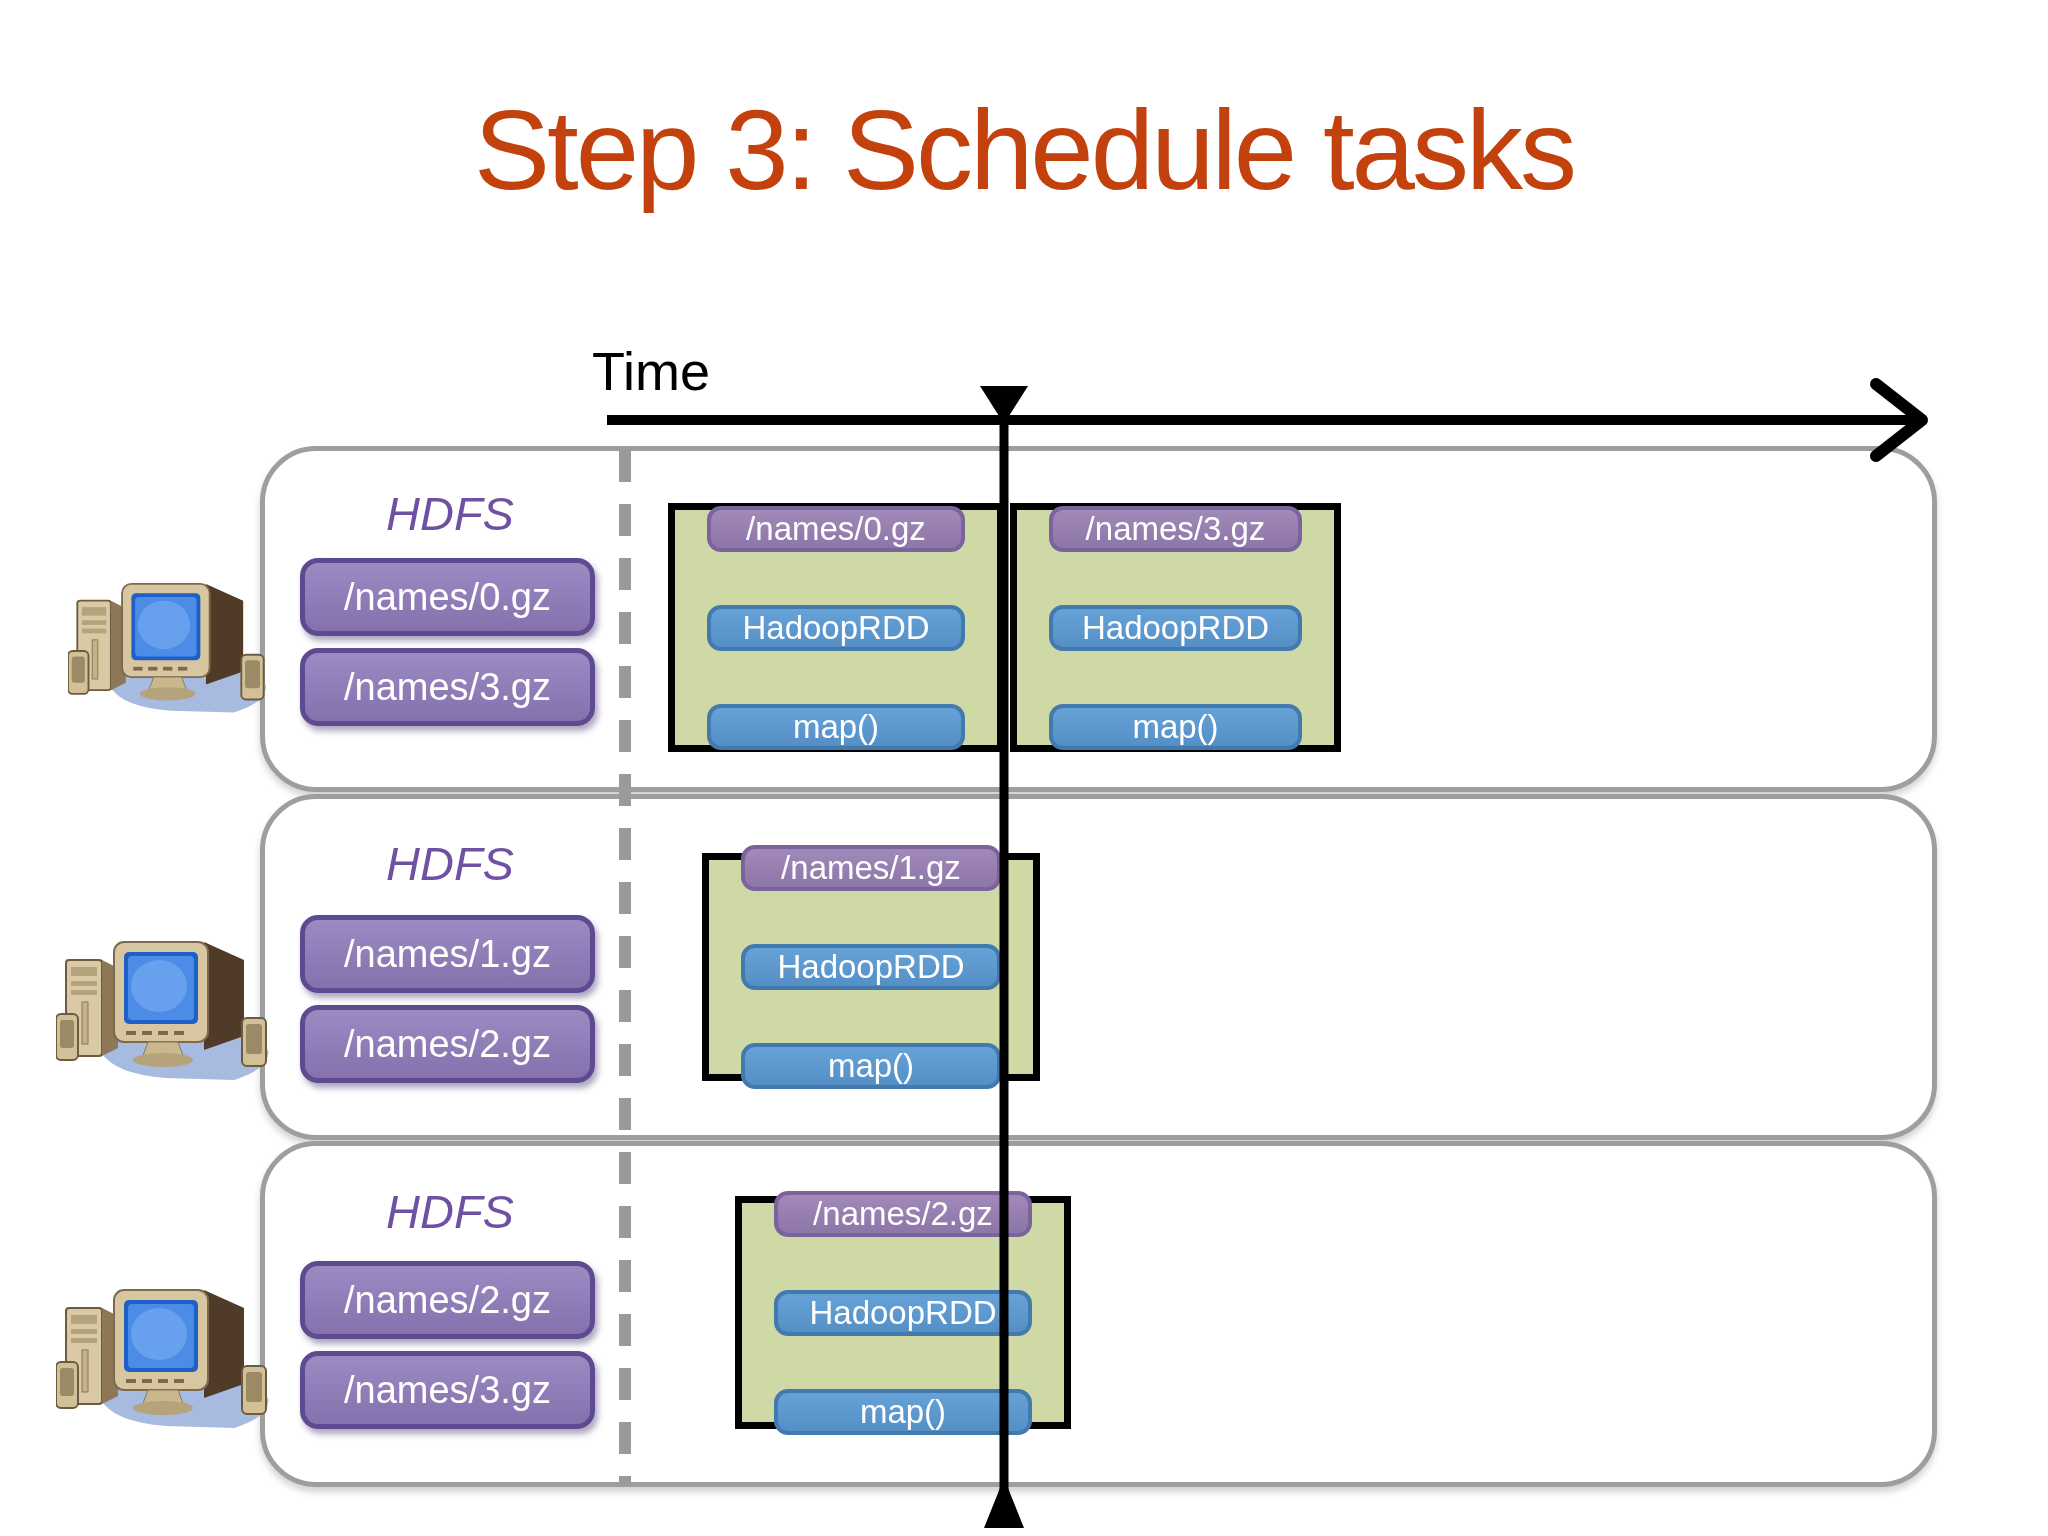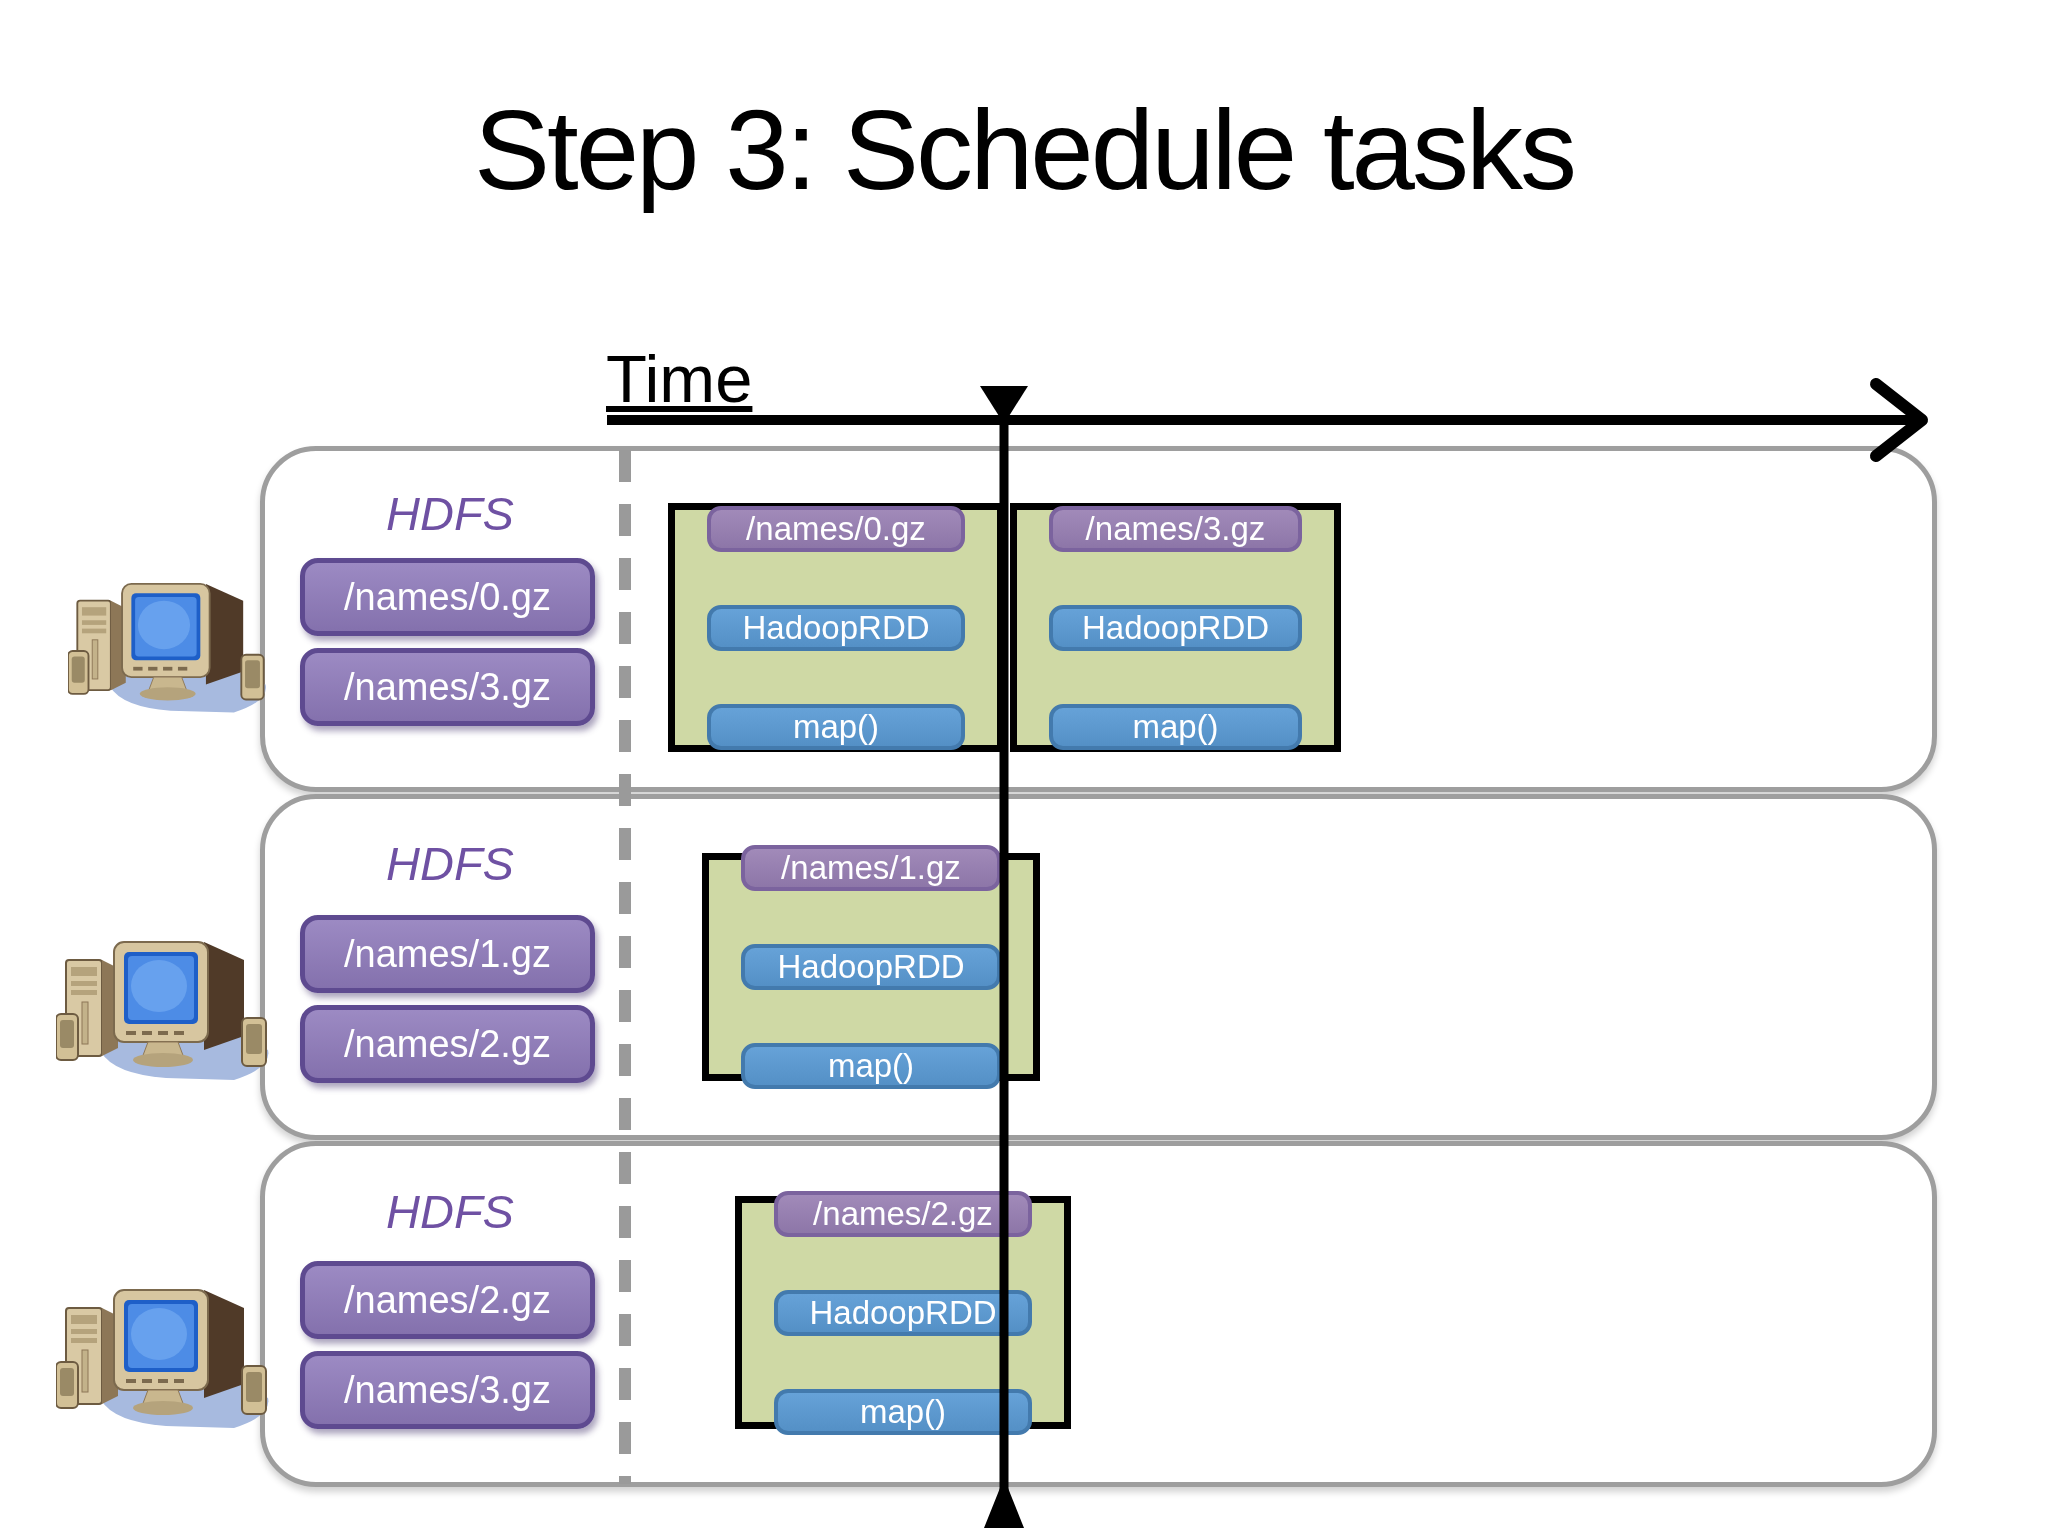--- a/index.html
+++ b/index.html
@@ -1,22 +1,22 @@
 <!DOCTYPE html>
 <html><head>
 <meta charset="utf-8">
 <style>
   html,body{margin:0;padding:0;background:#fff;}
   .slide{position:relative;width:2048px;height:1536px;background:#fff;overflow:hidden;
          font-family:"Liberation Sans",sans-serif;}
 
   .title{position:absolute;left:0;top:84px;width:100%;margin:0;text-align:center;
-         font-size:114px;font-weight:400;letter-spacing:-3px;color:#000000;}
+         font-size:114px;font-weight:400;letter-spacing:-3px;color:#c2410c;}
 
-  .time-label{position:absolute;left:606px;top:340px;font-size:67px;color:#000;text-decoration:underline;}
+  .time-label{position:absolute;left:592px;top:340px;font-size:54px;color:#000;}
 
   .row{position:absolute;left:260px;width:1677px;background:#fff;
        border:5px solid #9e9e9e;border-radius:56px;box-sizing:border-box;
        box-shadow:0 5px 7px rgba(0,0,0,0.18);}
   .row1{top:446px;height:346px;}
   .row2{top:794px;height:346px;}
   .row3{top:1141px;height:346px;}
 
   .dashed{position:absolute;left:619px;top:450px;width:12px;height:1034px;
           background:repeating-linear-gradient(to bottom,#9a9a9a 0 32px,transparent 32px 54px);}

